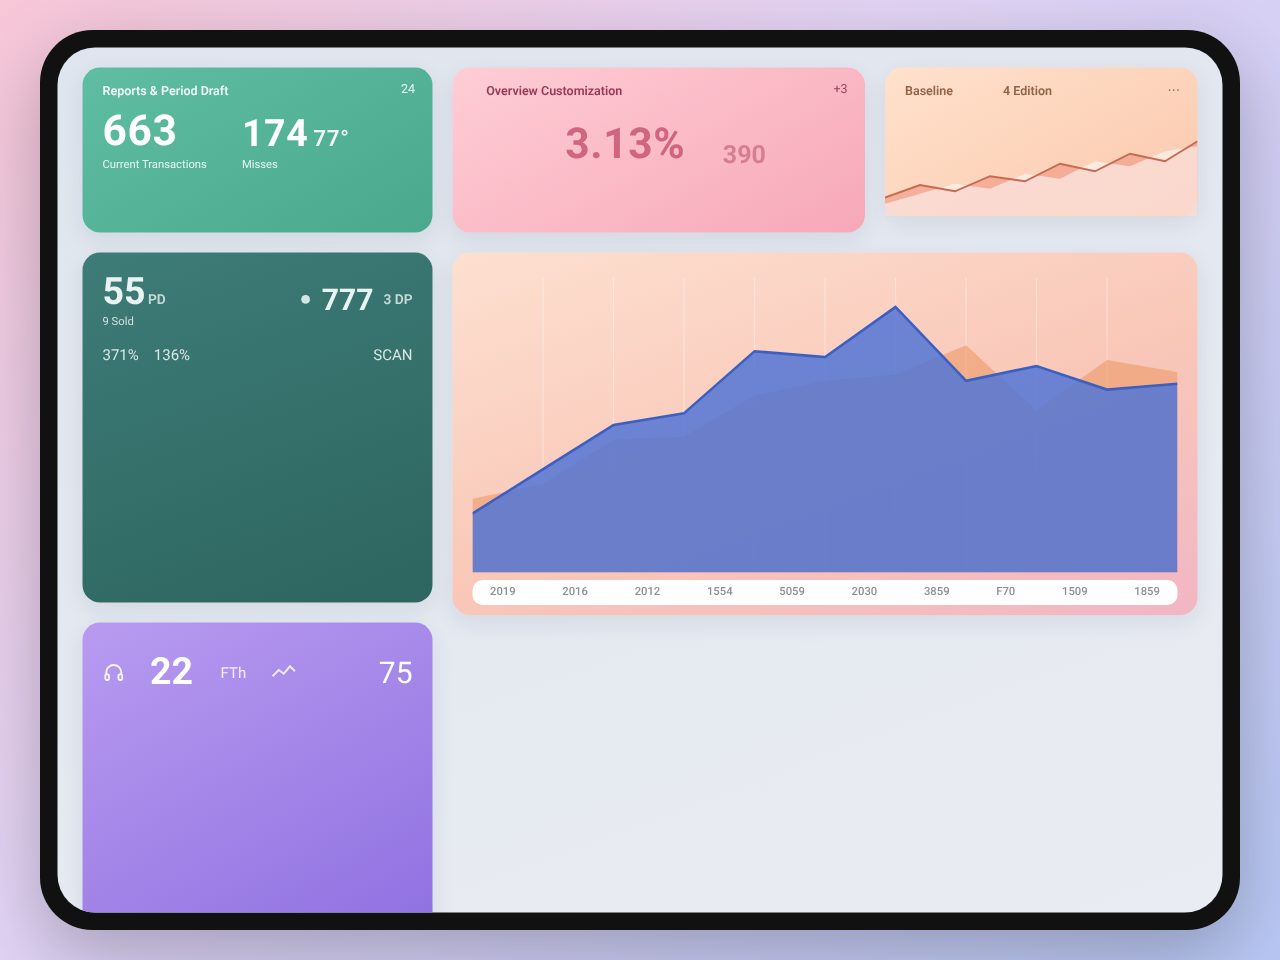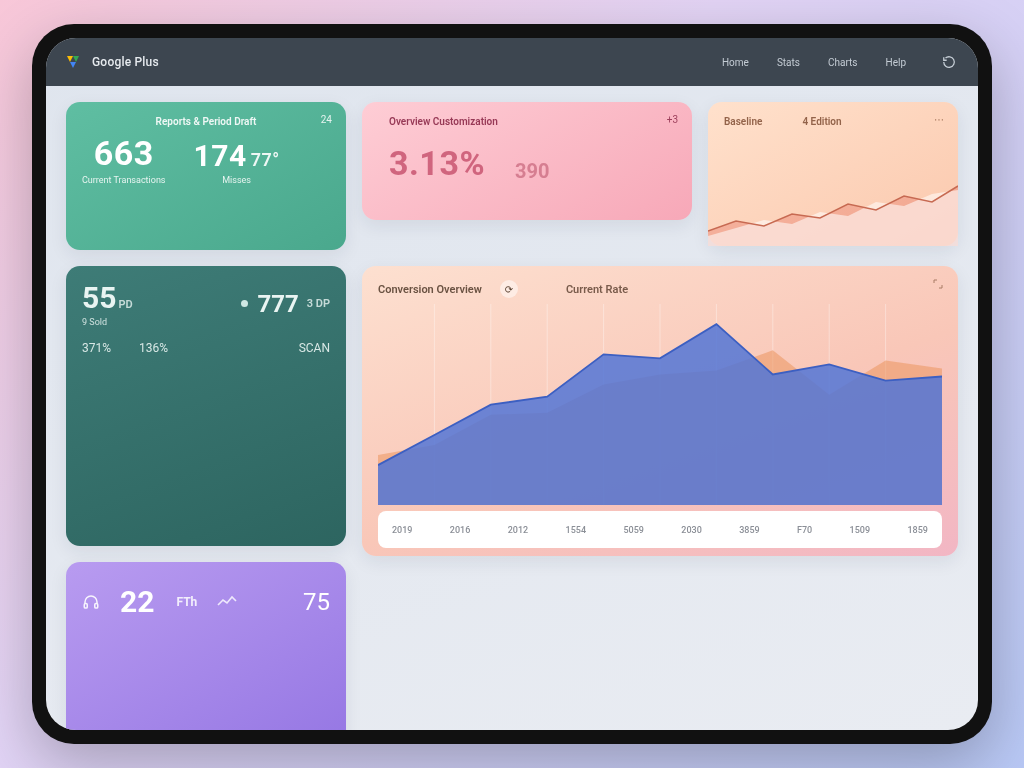--- a/index.html
+++ b/index.html
@@ -46,91 +46,68 @@
     border-radius: 14px; padding: 14px 16px; position:relative;
     box-shadow: 0 6px 18px rgba(30,40,60,.08);
   }
   .card .title { font-size: 10px; font-weight:600; opacity:.9; }
   .card .corner { position:absolute; top:12px; right:14px; font-size:10px; opacity:.85; display:flex; gap:10px; align-items:center;}
   .big { font-size: 34px; font-weight:700; letter-spacing:.5px; margin-top:6px;}
   .sub { font-size: 9px; opacity:.85; margin-top:2px; }
 
   
   .c-green { flex: 0 0 280px; color:#fff;
-    background: linear-gradient(150deg,#5fbea2 0%,#4aa88d 100%); height:148px;text-align:center;}
+    background: linear-gradient(150deg,#5fbea2 0%,#4aa88d 100%); height:132px;}
   .c-green .pair { display:flex; gap:28px; align-items:flex-end;}
   .c-green .pair .col2 .big{ font-size:30px; }
   .c-green .mini { font-size:18px; font-weight:600; opacity:.9; margin-left:4px;}
   .c-pink { flex:1; color:#8d2b4a;
-    background: linear-gradient(150deg,#fecdd5 0%,#f7a8b8 100%); height:118px;padding-left:27px;}
-  .c-pink .pair{display:flex;gap:30px;align-items:flex-end;}
+    background: linear-gradient(150deg,#fecdd5 0%,#f7a8b8 100%); height:132px;padding-left:27px;}
+  .c-pink .pair{display:flex;gap:30px;align-items:flex-end;justify-content:center;}
   .c-pink .big{color:#d0657e;}
   .c-pink .big2{font-size:20px;font-weight:700;color:#d67e91;}
-  .c-peach { flex:0 0 250px; height:144px; color:#8a5a3f;
+  .c-peach { flex:0 0 250px; height:119px; color:#8a5a3f;
     background: linear-gradient(150deg,#ffe1cc 0%,#fbc8ad 100%);}
   .c-peach .sparkwrap{position:absolute;left:0;right:0;bottom:0;height:70px;}
   .c-peach .legend{display:flex;gap:40px;}
   .c-peach .legend span{font-size:10px;font-weight:600;color:#93634a;}
 
   
   .c-teal { flex:0 0 280px; height:140px; color:#e9f4f2;
     background: linear-gradient(160deg,#3e7c77 0%,#2d6560 100%);}
   .c-teal .grid2{display:flex;gap:24px;}
   .c-teal .v{font-size:30px;font-weight:700;}
   .c-teal .u{font-size:11px;font-weight:600;margin-left:2px;opacity:.8;}
-  .c-teal .bottom{display:flex;gap:28px;margin-top:14px;font-size:12px;opacity:.9;}
+  .c-teal .bottom{display:flex;gap:12px;margin-top:14px;font-size:12px;opacity:.9;}
   .c-teal .dot{width:7px;height:7px;border-radius:50%;background:#cfe8e4;display:inline-block;margin:0 3px;}
   .c-main { flex:1; height:290px; color:#5b4434;
     background: linear-gradient(160deg,#fde0d0 0%,#f9c7b8 55%,#f2b6c4 100%);
     padding:14px 16px 8px 16px; display:flex; flex-direction:column;}
   .c-main .titlebar{display:flex;align-items:center;gap:18px;}
   .c-main .chartarea{flex:1; position:relative; margin-top:6px;}
-  .c-main .axis{height:42px;background:#fff;border-radius:8px;margin-top:6px;
+  .c-main .axis{height:20px;background:#fff;border-radius:8px;margin-top:6px;
     display:flex;align-items:center;justify-content:space-between;padding:0 14px;
     font-size:9px;color:#8b8f97;font-weight:500;}
   .c-purple{flex:0 0 280px;height:96px;color:#fff;
     background:linear-gradient(150deg,#b89bf0 0%,#8c6de0 100%); margin-top:0;}
   .c-purple .row2{display:flex;align-items:center;gap:20px;margin-top:8px;}
   .c-purple .v1{font-size:30px;font-weight:700;}
-  .c-purple .u1{font-size:12px;font-weight:700;opacity:.85;margin-left:2px;}
+  .c-purple .u1{font-size:12px;font-weight:400;opacity:.85;margin-left:2px;}
   .c-purple .v2{font-size:24px;font-weight:400;margin-left:auto;}
   .c-purple .hicon{width:18px;height:18px;opacity:.9;}
   .leftcol{display:flex;flex-direction:column;gap:16px;flex:0 0 280px;}
 
   svg { display:block; }
 </style>
 </head>
 <body>
 
 <div class="tablet">
   <div class="screen">
 
-    <div class="hdr">
-      <span class="logo">
-        <svg viewBox="0 0 24 24" width="18" height="18">
-          <path d="M4 4 L12 4 L8 12 Z" fill="#fbbc05"></path>
-          <path d="M12 4 L20 4 L16 12 Z" fill="#34a853"></path>
-          <path d="M8 12 L16 12 L12 20 Z" fill="#4285f4"></path>
-        </svg>
-      </span>
-      <span class="brand">Google Plus</span>
-      <div class="spacer"></div>
-      <nav class="nav">
-        <a>Home</a>
-        <a>Stats</a>
-        <a>Charts</a>
-        <a>Help</a>
-      </nav>
-      <span class="refresh">
-        <svg width="14" height="14" viewBox="0 0 24 24" fill="none" stroke="currentColor" stroke-width="2.2">
-          <path d="M3 12a9 9 0 1 0 3-6.7"></path>
-            <path d="M3 4v5h5"></path>
-        </svg>
-      </span>
-    </div>
 
     <div class="content">
 
       <div class="row">
         <div class="card c-green">
           <div class="title">Reports &amp; Period Draft</div>
           <div class="corner">24</div>
           <div class="pair">
             <div>
               <div class="big">663</div>
@@ -206,30 +183,20 @@
                 <svg width="20" height="14" viewBox="0 0 20 14">
                     <path d="M1 10 L6 5 L10 8 L15 2 L19 6" fill="none" stroke="#fff" stroke-width="1.6"></path>
                   </svg>
               </span>
               <span class="v2">75</span>
             </div>
           </div>
         </div>
 
         <div class="card c-main">
-          <div class="titlebar">
-            <span class="title" style="font-size:11px;">Conversion Overview</span>
-            <span style="width:18px;height:18px;border-radius:50%;background:rgba(255,255,255,.5);display:flex;align-items:center;justify-content:center;font-size:10px;">⟳</span>
-            <span class="title" style="margin-left:30px;font-size:11px;color:#6b4e3e;">Current Rate</span>
-            <span class="corner">
-              <svg width="12" height="12" viewBox="0 0 24 24" fill="none" stroke="#9a6f56" stroke-width="2">
-                  <path d="M4 4h6M4 4v6M20 20h-6M20 20v-6"></path>
-                </svg>
-            </span>
-          </div>
           <div class="chartarea">
             <svg viewBox="0 0 560 200" preserveAspectRatio="none" width="100%" height="100%">
 
               <g stroke="rgba(255,255,255,.35)" stroke-width="1">
                 <line x1="56" y1="0" x2="56" y2="200"></line>
                   <line x1="112" y1="0" x2="112" y2="200"></line>
                 <line x1="168" y1="0" x2="168" y2="200"></line>
                   <line x1="224" y1="0" x2="224" y2="200"></line>
                 <line x1="280" y1="0" x2="280" y2="200"></line>
                   <line x1="336" y1="0" x2="336" y2="200"></line>

